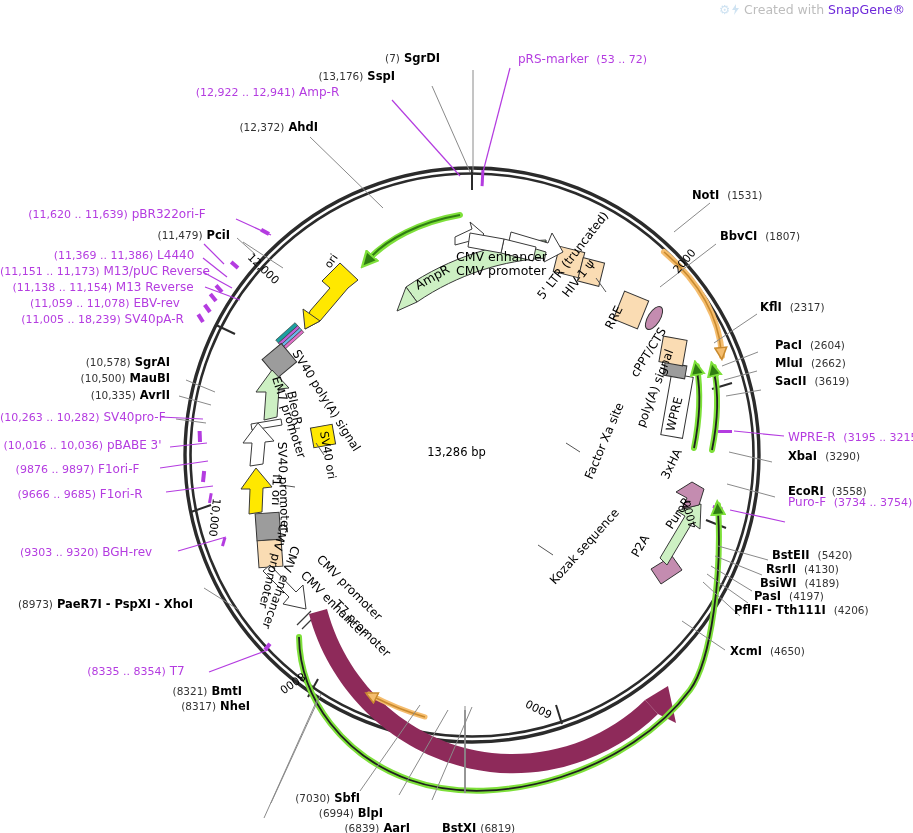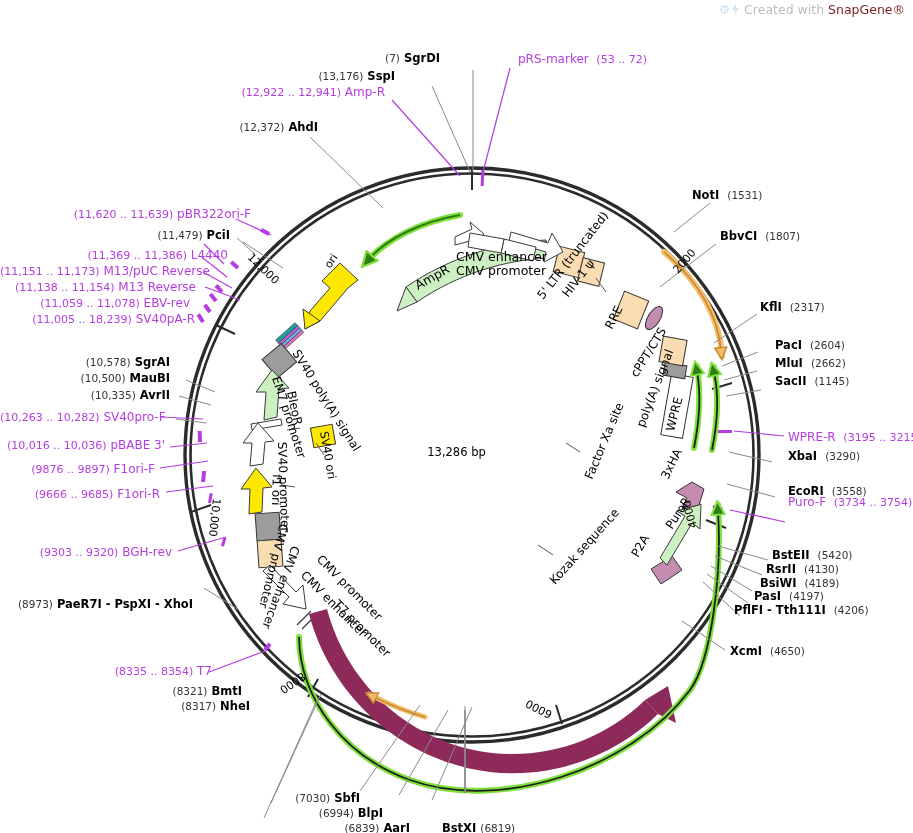--- a/index.html
+++ b/index.html
@@ -4,32 +4,32 @@
 <style>
   html,body{margin:0;padding:0;background:#fff;}
   body{width:913px;height:833px;position:relative;overflow:hidden;
        font-family:"DejaVu Sans","Liberation Sans",sans-serif;color:#000;}
   #stage{position:absolute;inset:0;}
   svg{position:absolute;left:0;top:0;width:913px;height:833px;overflow:visible;}
 
   .lbl{position:absolute;white-space:nowrap;font-size:11.5px;line-height:1.05;}
   .lbl.enz{font-weight:bold;color:#000;}
   .lbl .pos{font-weight:normal;font-size:10.5px;color:#333;}
-  .lbl.prim{color:#b43ce0;font-weight:normal;font-size:12px;}
+  .lbl.prim{color:#b43ce0;font-weight:normal;font-size:12px;text-align:center;}
   .lbl.prim .pos{color:#b43ce0;font-size:11px;}
   .r{text-align:right;}
   .l{text-align:left;}
 
   #title{position:absolute;left:0;width:913px;text-align:center;}
   #title .tname{font-weight:bold;font-size:13.5px;letter-spacing:.1px;}
   #title .tbp{font-size:11.5px;margin-top:2px;}
 
   #brand{position:absolute;right:8px;top:2px;font-size:12.5px;color:#bdbdbd;
          font-family:"DejaVu Sans","Liberation Sans",sans-serif;}
-  #brand .sg{color:#7f1d1d;}
+  #brand .sg{color:#6d28d9;}
   #brand .bolt{color:#cfe3f2;}
 </style>
 </head>
 <body>
 
 <div id="stage">
 
   <div id="brand">
     <span class="bolt">⚙​</span><svg style="position:relative;display:inline-block;width:14px;height:13px;vertical-align:-2px" viewBox="0 0 14 13">
         <path d="M6 1 L2 7 H5 L4 12 L9 5 H6 Z" fill="#cfe3f2"></path>
@@ -307,21 +307,21 @@
   <div id="title" style="top:443px">
     <div class="tbp">13,286 bp</div>
   </div>
 
   <div class="lbl enz r" style="left:330px;top:52px;width:110px"><span class="pos">(7)</span> <span>SgrDI</span></div>
   <div class="lbl prim l" style="left:518px;top:53px"><span>pRS-marker</span> &nbsp;<span class="pos">(53 .. 72)</span></div>
   <div class="lbl enz r" style="left:250px;top:70px;width:145px"><span class="pos">(13,176)</span> <span>SspI</span></div>
   <div class="lbl prim r" style="left:150px;top:86px;width:235px"><span class="pos">(12,922 .. 12,941)</span> <span>Amp-R</span></div>
   <div class="lbl enz r" style="left:180px;top:121px;width:138px"><span class="pos">(12,372)</span> <span>AhdI</span></div>
 
-  <div class="lbl prim r" style="left:33px;top:208px;width:218px"><span class="pos">(11,620 .. 11,639)</span> <span>pBR322ori-F</span></div>
+  <div class="lbl prim r" style="left:8px;top:208px;width:218px"><span class="pos">(11,620 .. 11,639)</span> <span>pBR322ori-F</span></div>
   <div class="lbl enz r" style="left:60px;top:229px;width:170px"><span class="pos">(11,479)</span> <span>PciI</span></div>
   <div class="lbl prim r" style="left:20px;top:249px;width:208px"><span class="pos">(11,369 .. 11,386)</span> <span>L4440</span></div>
   <div class="lbl prim r" style="left:0px;top:265px;width:203px"><span class="pos">(11,151 .. 11,173)</span> <span>M13/pUC Reverse</span></div>
   <div class="lbl prim r" style="left:10px;top:281px;width:186px"><span class="pos">(11,138 .. 11,154)</span> <span>M13 Reverse</span></div>
   <div class="lbl prim r" style="left:20px;top:297px;width:170px"><span class="pos">(11,059 .. 11,078)</span> <span>EBV-rev</span></div>
   <div class="lbl prim r" style="left:10px;top:313px;width:185px"><span class="pos">(11,005 .. 18,239)</span> <span>SV40pA-R</span></div>
 
   <div class="lbl enz r" style="left:30px;top:356px;width:140px"><span class="pos">(10,578)</span> <span>SgrAI</span></div>
   <div class="lbl enz r" style="left:30px;top:372px;width:140px"><span class="pos">(10,500)</span> <span>MauBI</span></div>
   <div class="lbl enz r" style="left:30px;top:389px;width:140px"><span class="pos">(10,335)</span> <span>AvrII</span></div>
@@ -339,21 +339,21 @@
   <div class="lbl enz r" style="left:200px;top:792px;width:160px"><span class="pos">(7030)</span> <span>SbfI</span></div>
   <div class="lbl enz r" style="left:220px;top:807px;width:163px"><span class="pos">(6994)</span> <span>BlpI</span></div>
   <div class="lbl enz r" style="left:250px;top:822px;width:160px"><span class="pos">(6839)</span> <span>AarI</span></div>
   <div class="lbl enz l" style="left:442px;top:822px"><span>BstXI</span> <span class="pos">(6819)</span></div>
 
   <div class="lbl enz l" style="left:692px;top:189px"><span>NotI</span> &nbsp;<span class="pos">(1531)</span></div>
   <div class="lbl enz l" style="left:720px;top:230px"><span>BbvCI</span> &nbsp;<span class="pos">(1807)</span></div>
   <div class="lbl enz l" style="left:760px;top:301px"><span>KflI</span> &nbsp;<span class="pos">(2317)</span></div>
   <div class="lbl enz l" style="left:775px;top:339px"><span>PacI</span> &nbsp;<span class="pos">(2604)</span></div>
   <div class="lbl enz l" style="left:775px;top:357px"><span>MluI</span> &nbsp;<span class="pos">(2662)</span></div>
-  <div class="lbl enz l" style="left:775px;top:375px"><span>SacII</span> &nbsp;<span class="pos">(1145)</span></div>
+  <div class="lbl enz l" style="left:775px;top:375px"><span>SacII</span> &nbsp;<span class="pos">(3619)</span></div>
 
   <div class="lbl prim l" style="left:788px;top:431px"><span>WPRE-R</span> &nbsp;<span class="pos">(3195 .. 3215)</span></div>
   <div class="lbl enz l" style="left:788px;top:450px"><span>XbaI</span> &nbsp;<span class="pos">(3290)</span></div>
   <div class="lbl enz l" style="left:788px;top:485px"><span>EcoRI</span> &nbsp;<span class="pos">(3558)</span></div>
   <div class="lbl prim l" style="left:788px;top:496px"><span>Puro-F</span> &nbsp;<span class="pos">(3734 .. 3754)</span></div>
 
   <div class="lbl enz l" style="left:772px;top:549px"><span>BstEII</span> &nbsp;<span class="pos">(5420)</span></div>
   <div class="lbl enz l" style="left:766px;top:563px"><span>RsrII</span> &nbsp;<span class="pos">(4130)</span></div>
   <div class="lbl enz l" style="left:760px;top:577px"><span>BsiWI</span> &nbsp;<span class="pos">(4189)</span></div>
   <div class="lbl enz l" style="left:754px;top:590px"><span>PasI</span> &nbsp;<span class="pos">(4197)</span></div>

